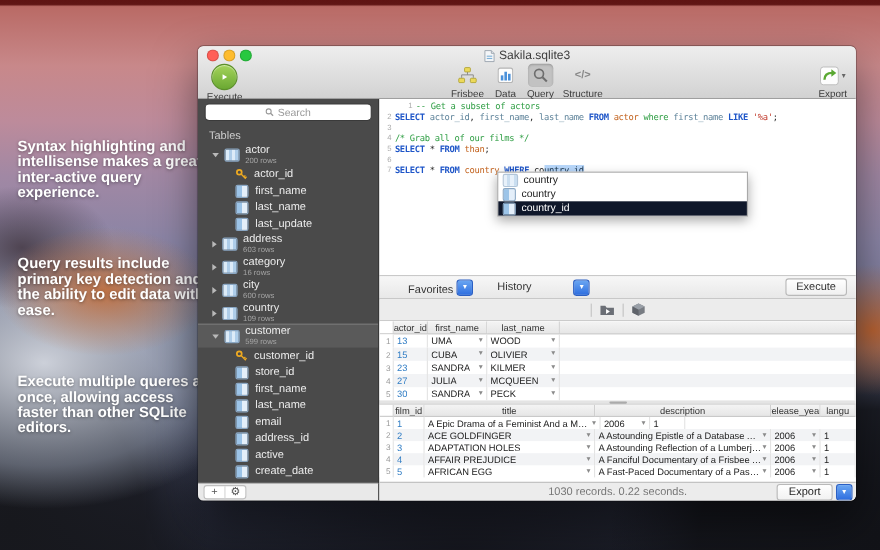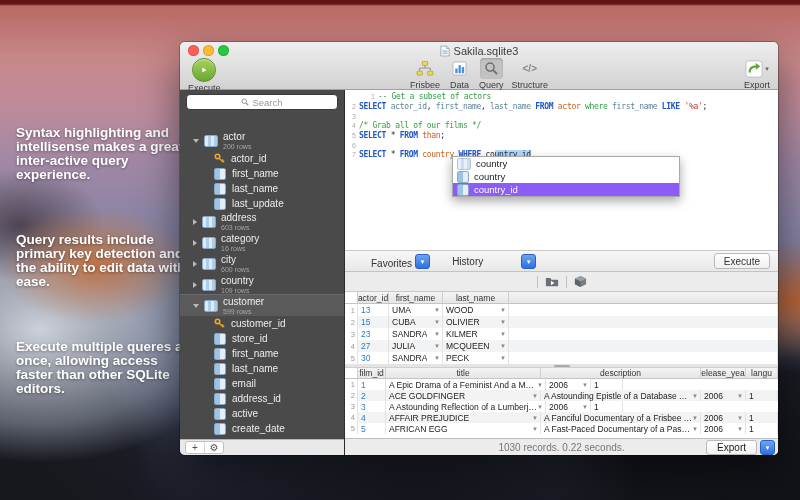--- a/index.html
+++ b/index.html
@@ -81,21 +81,21 @@
   .seg-t.kw{color:#1f56c8;font-weight:bold;}
   .seg-t.kw2{color:#2f9e44;}
   .seg-t.cmt{color:#2f9e44;}
   .seg-t.tbl{color:#c2611c;}
   .seg-t.col{color:#5d8299;}
   .seg-t.str{color:#c0392b;}
   .seg-t.sel{background:#b8d7fa;color:#16324a;}
   .autocomplete{position:absolute;left:107px;top:66px;width:226px;background:#fff;border:1px solid #a9a9a9;
     box-shadow:0 4px 10px rgba(0,0,0,.35);z-index:5;}
   .ac-row{height:13px;display:flex;align-items:center;gap:5px;padding-left:4px;font-size:9.5px;color:#222;}
-  .ac-row.selected{background:#8b5cf6;color:#fff;}
+  .ac-row.selected{background:#0f172a;color:#fff;}
 
   
   .querybar{position:absolute;left:0;top:160px;right:0;height:22px;background:linear-gradient(180deg,#f7f7f7,#e8e8e8);
     border-top:1px solid #c9c9c9;border-bottom:1px solid #c3c3c3;box-sizing:border-box;display:flex;align-items:center;}
   .pop-label{font-size:10px;color:#333;}
   .blue-caret{width:13px;height:13px;border-radius:3px;background:linear-gradient(180deg,#6aa6f2,#2f6fe0);
     border:1px solid #2a5fc4;display:flex;align-items:center;justify-content:center;color:#fff;font-size:7px;line-height:1;margin-left:3px;}
   .fav{margin-left:10px;display:flex;align-items:flex-end;padding-left:16px;}
   .hist{margin-left:22px;display:flex;align-items:center;gap:35px;}
   .exec-btn{margin-left:auto;margin-right:8px;height:14px;padding:0 9px;background:linear-gradient(180deg,#fff,#f0f0f0);
@@ -228,20 +228,21 @@
       <aside class="sidebar">
         <div class="search">
           <span>
             <svg width="8" height="8" viewBox="0 0 16 16">
                 <circle cx="6.5" cy="6.5" r="4.5" fill="none" stroke="#999" stroke-width="2"></circle>
                 <line x1="10" y1="10" x2="14.5" y2="14.5" stroke="#999" stroke-width="2.4"></line>
               </svg>
           </span>
           <span>Search</span>
         </div>
+        <div class="tables-label">Tables</div>
         <div class="tree" id="tree">
             <div class="tree-row table-entry">
               <span class="disc open"></span>
               <span class="icon-table"></span>
               <span class="tinfo">
                 <span class="tname">actor</span>
                 <span class="trows">200 rows</span>
               </span>
             </div>
             <div class="tree-row col-entry">
@@ -548,20 +549,24 @@
               </span>
               <span class="g-cell" style="width: 32px; height: 11px;">
                 <span class="val">1</span>
               </span>
             </div>
             <div class="g-row g-body">
               <span class="g-cell rownum" style="width: 13px; height: 11px;">3</span>
               <span class="g-cell blue" style="width: 28px; height: 11px;">
                 <span class="val">3</span>
               </span>
+              <span class="g-cell" style="width: 155px; height: 11px;">
+                <span class="val">ADAPTATION HOLES</span>
+                <span class="cell-caret">▼</span>
+              </span>
               <span class="g-cell" style="width: 160px; height: 11px;">
                 <span class="val">A Astounding Reflection of a Lumberjac...</span>
                 <span class="cell-caret">▼</span>
               </span>
               <span class="g-cell" style="width: 45px; height: 11px;">
                 <span class="val">2006</span>
                 <span class="cell-caret">▼</span>
               </span>
               <span class="g-cell" style="width: 32px; height: 11px;">
                 <span class="val">1</span>

